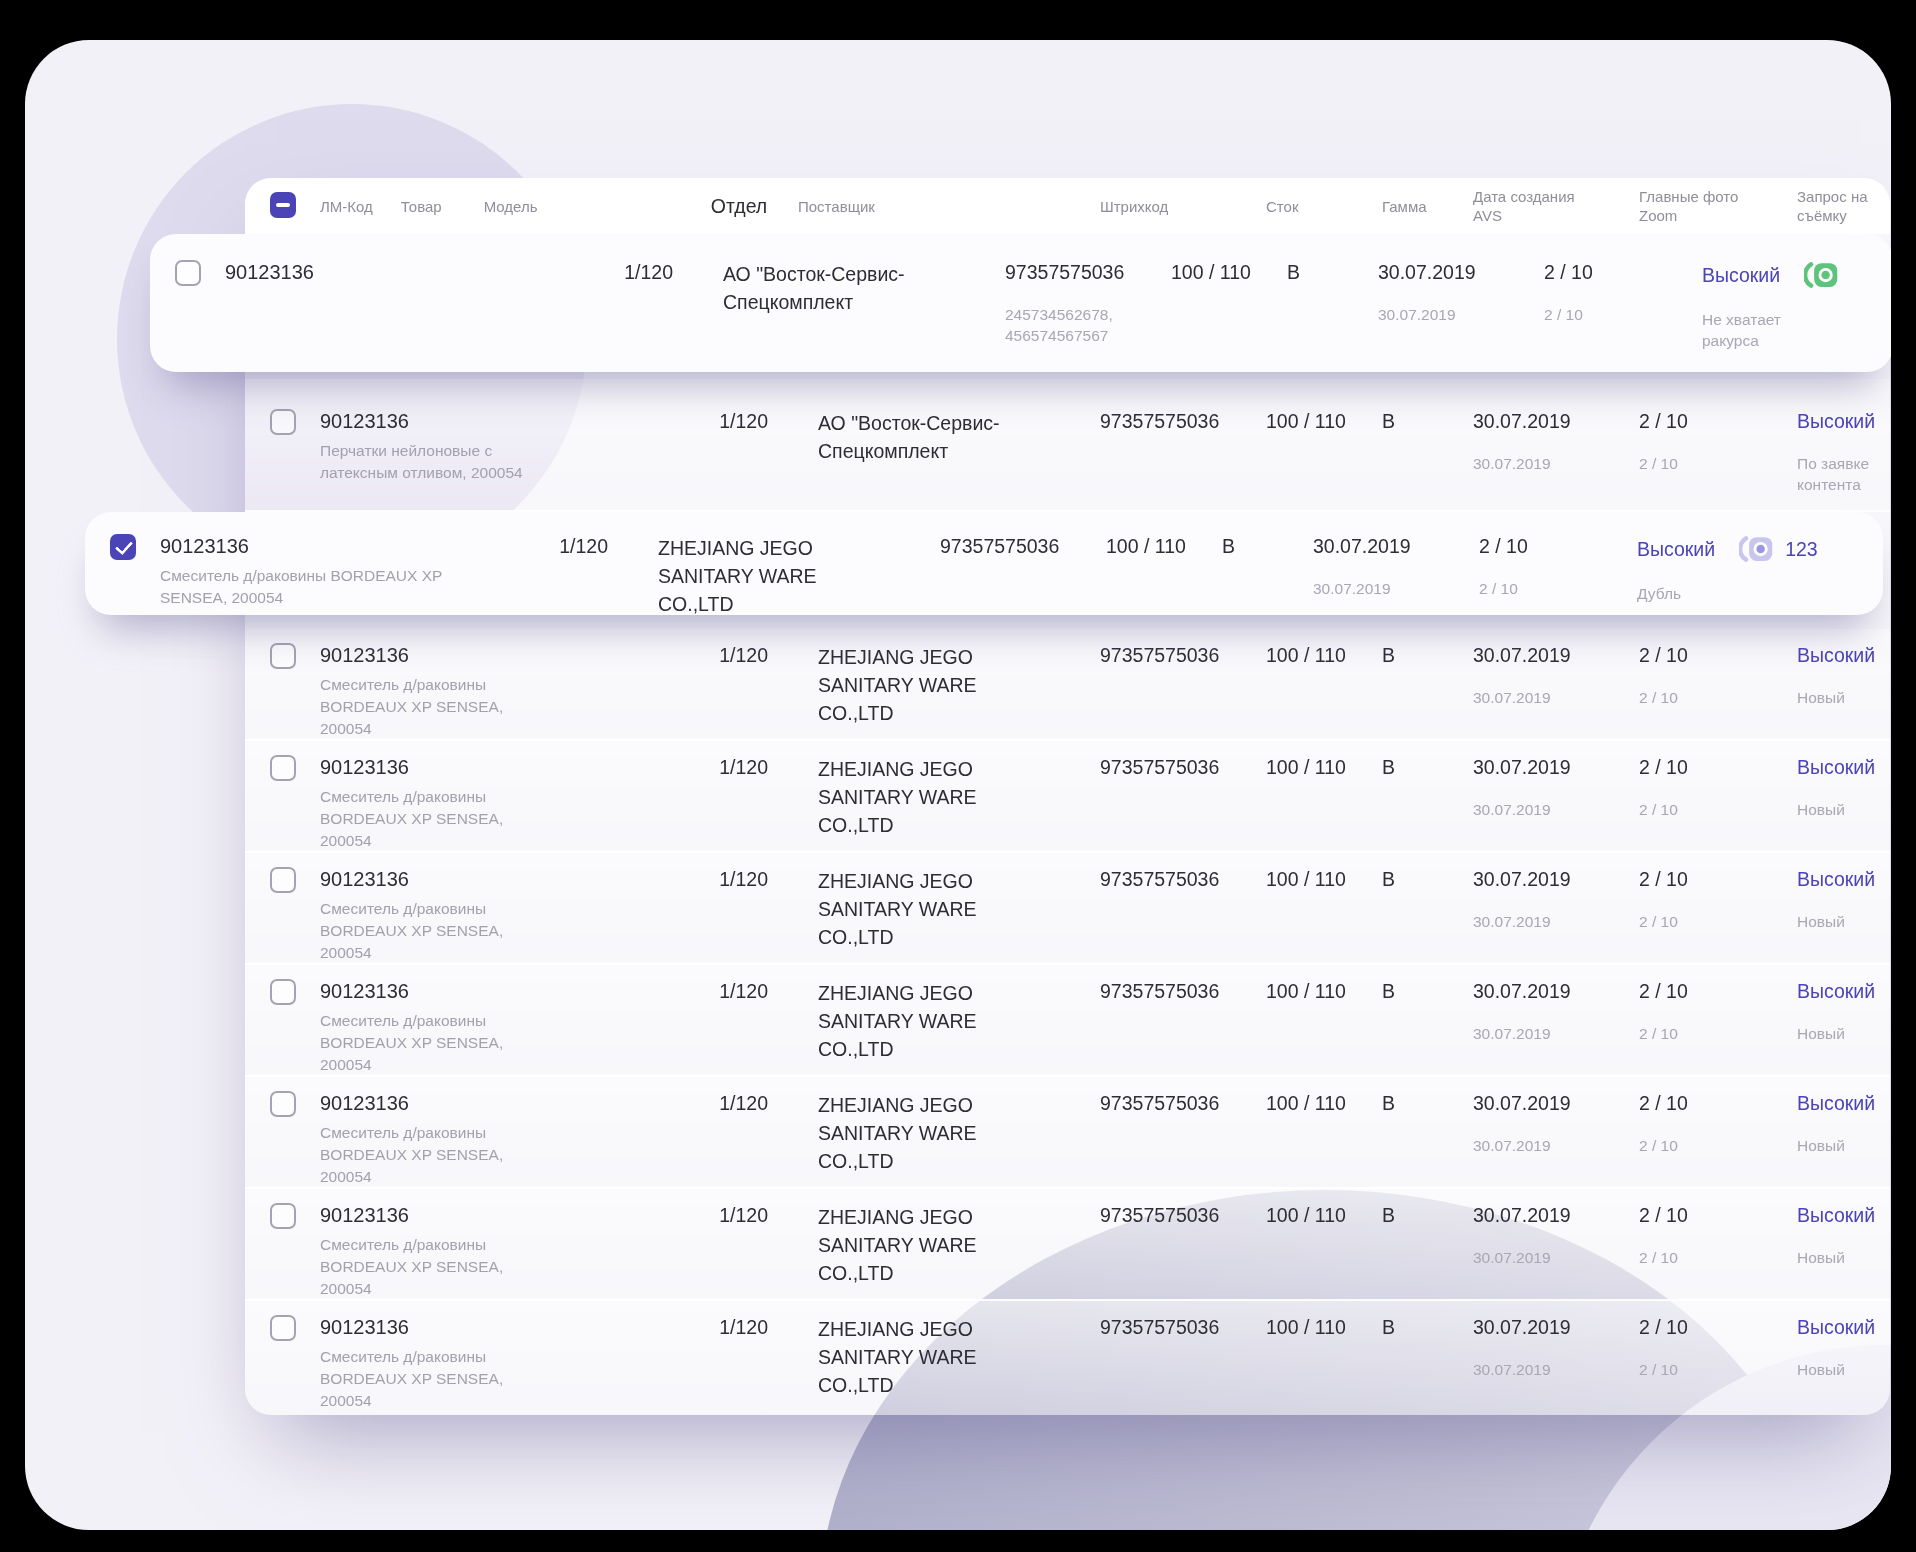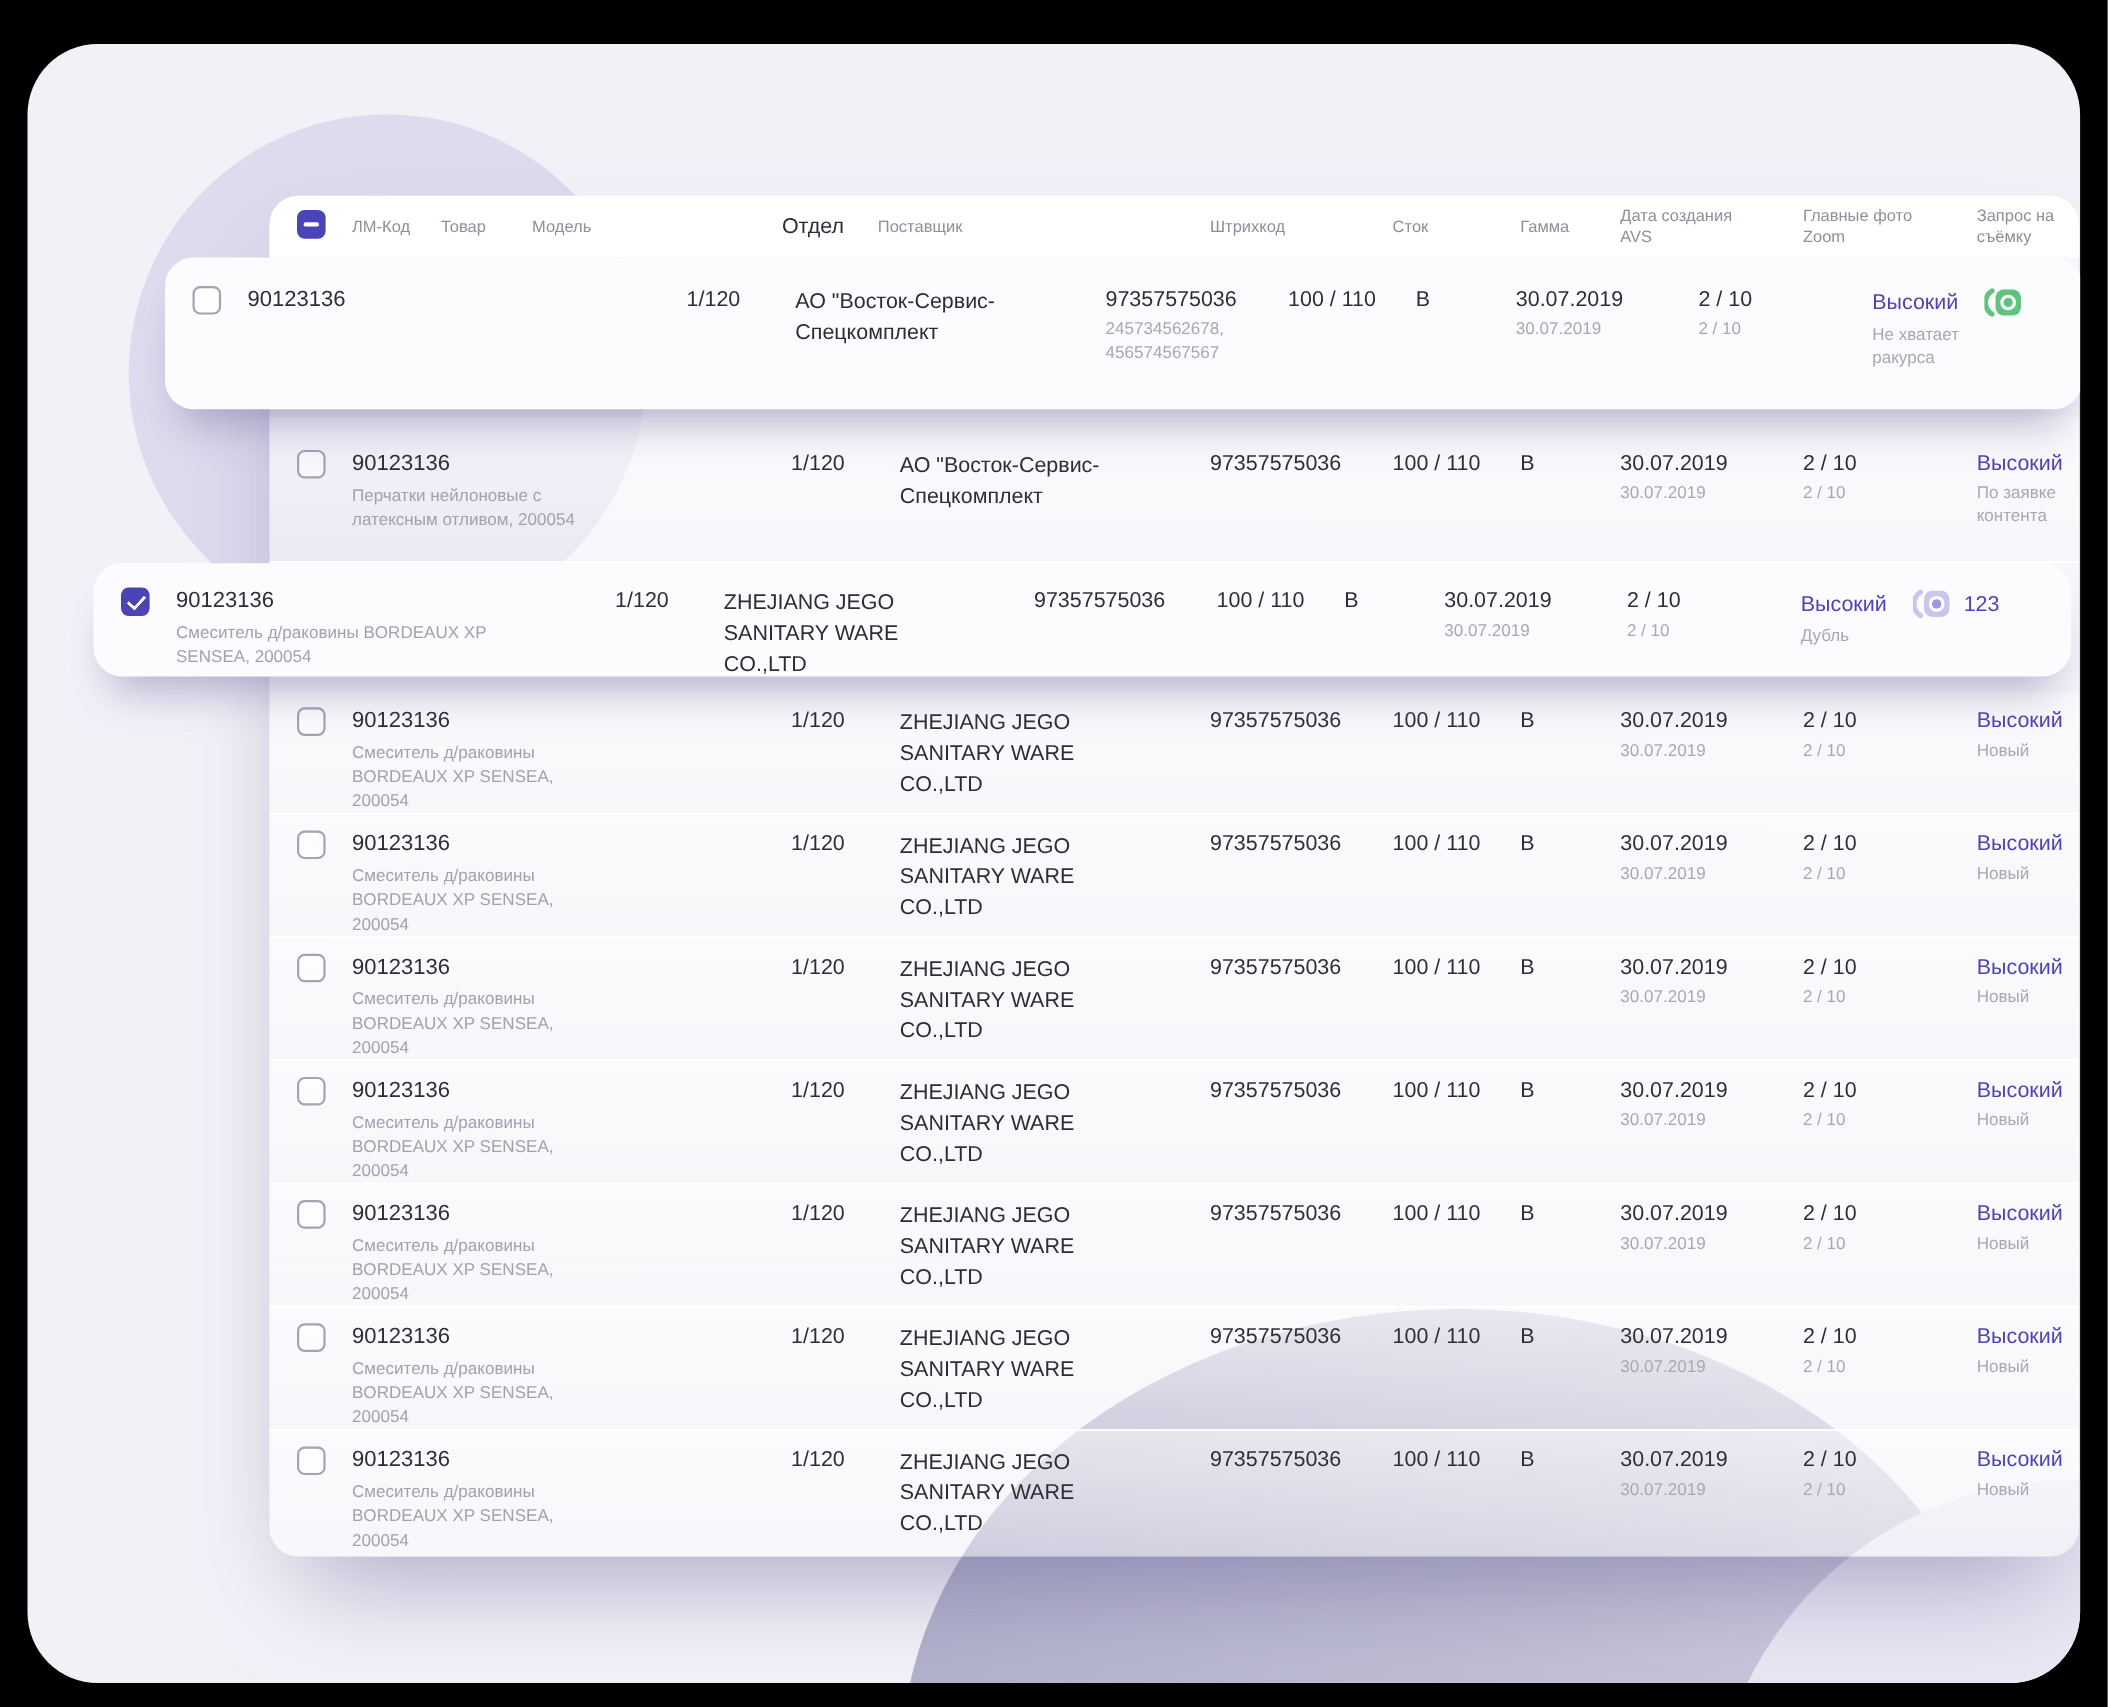--- a/index.html
+++ b/index.html
@@ -72,21 +72,21 @@
 
   .cell{min-width:0}
   .c-check{padding-left:25px}
   .code{font-size:20px;line-height:24px;color:#2e2d36}
   .desc{font-size:15.5px;line-height:22px;color:#a2a1ad;margin-top:7px}
   .rows .row:nth-child(1) .desc{max-width:305px}
   .rows .row:nth-child(2) .desc{max-width:240px}
   .rows .row:nth-child(3) .desc{max-width:290px}
   .rows .row:nth-child(n+4) .desc{max-width:222px}
   .val{font-size:19.5px;line-height:25px;color:#2e2d36}
-  .sub{font-size:15.5px;line-height:21px;color:#a8a7b3;margin-top:4px}
+  .sub{font-size:15.5px;line-height:21px;color:#a8a7b3;margin-top:19px}
   .c-dept{text-align:right;font-size:19.5px;line-height:25px;color:#2e2d36}
   .c-supplier{padding-left:50px;font-size:19.5px;line-height:28px;color:#2e2d36;max-width:268px;box-sizing:border-box}
   .c-supplier{width:268px}
   .c-barcode .sub{max-width:150px}
   .c-request .sub{max-width:118px}
   .req-line{display:flex;align-items:center;gap:24px}
   .link{color:var(--indigo,#4b44b6);font-size:19.5px;line-height:25px;cursor:pointer}
   .cam{display:flex;align-items:center;gap:12px}
   .cam-count{color:var(--indigo,#4b44b6);font-size:19.5px}
 

